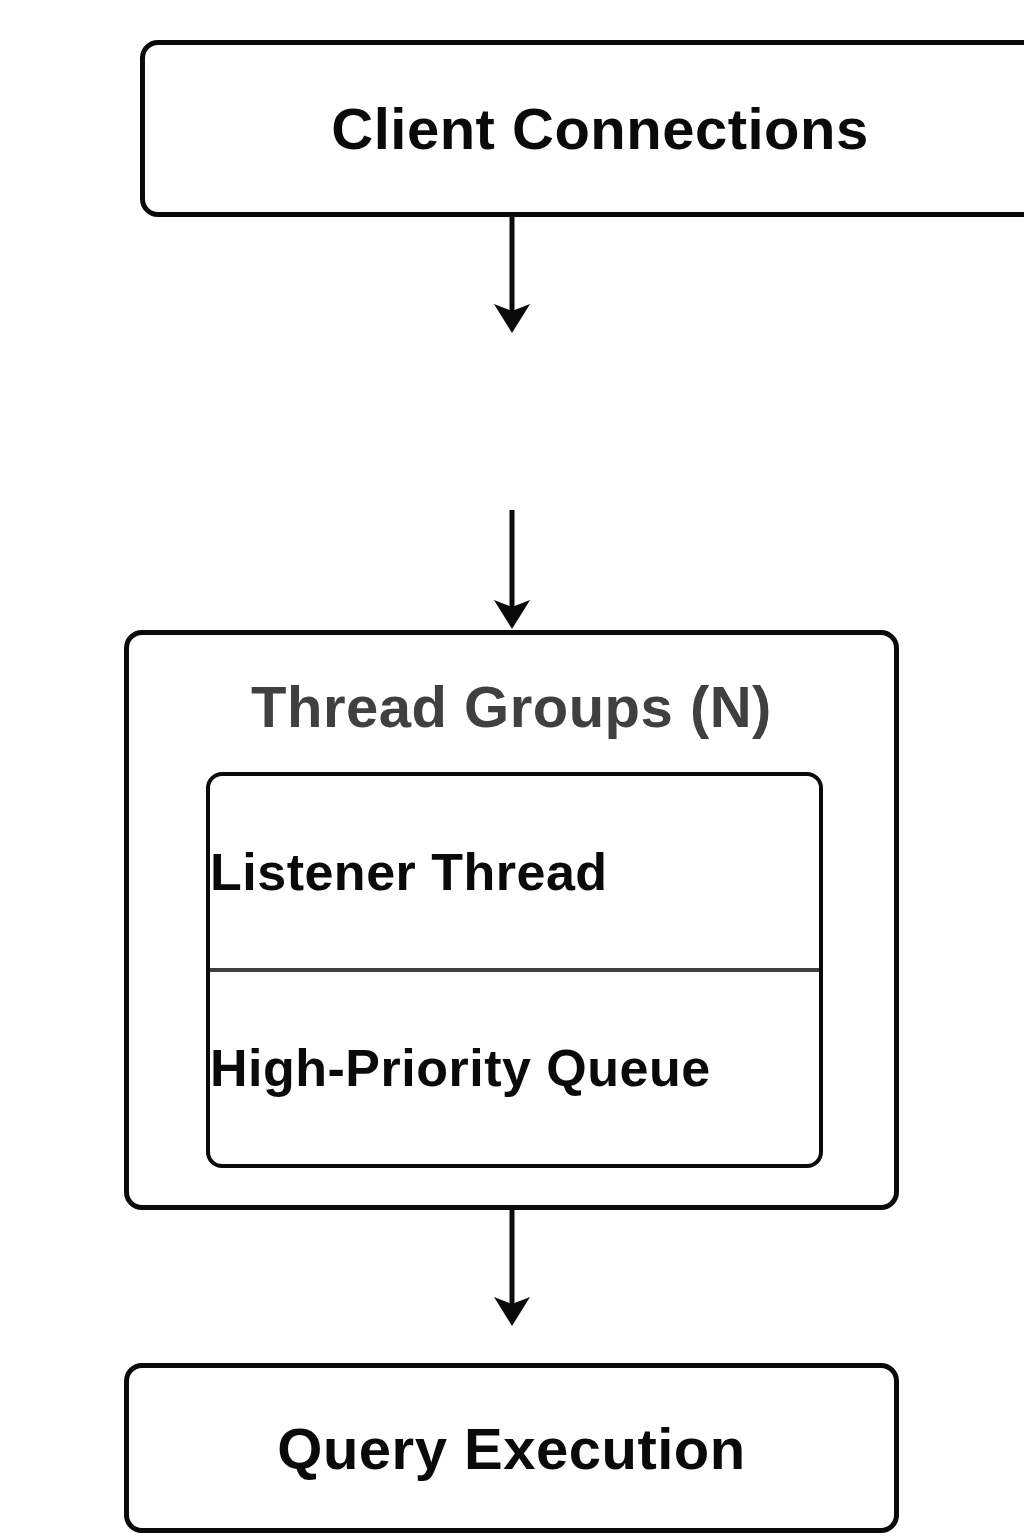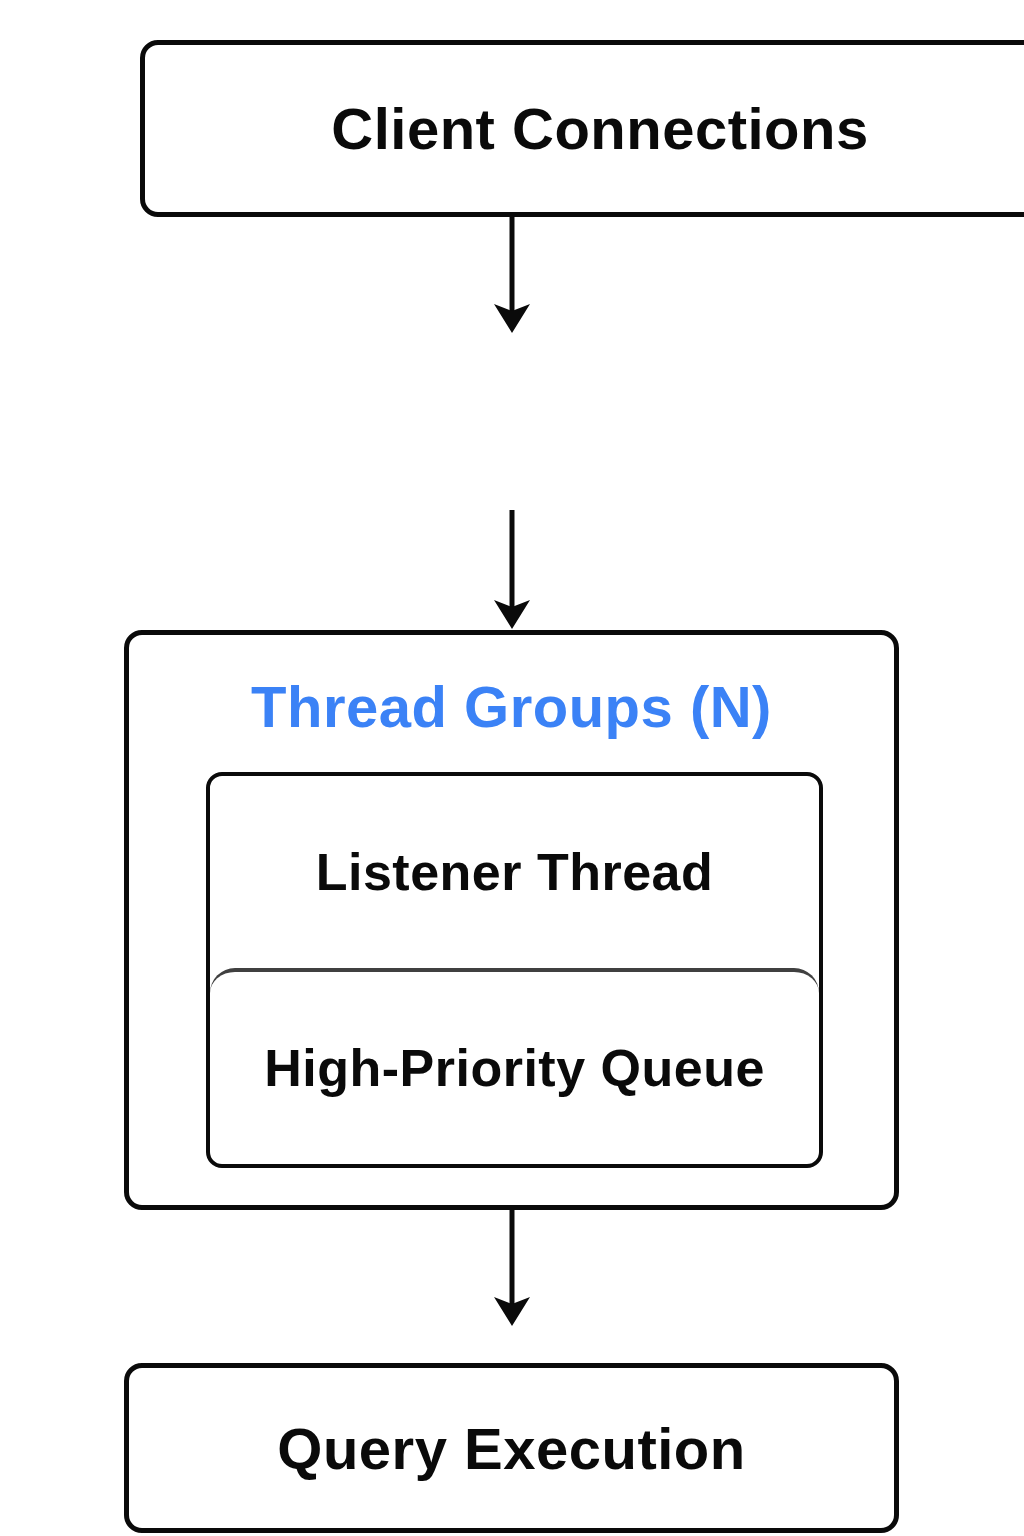--- a/index.html
+++ b/index.html
@@ -41,41 +41,40 @@
     left: 124px; top: 630px;
     width: 775px; height: 580px;
     display: block;
   }
   .group-title {
     position: absolute;
     top: 38px; left: 0; right: 0;
     text-align: center;
     font-size: 58px;
     font-weight: 600;
-    color: #3b82f6;
+    color: #404040;
     white-space: nowrap;
     letter-spacing: 0.5px;
   }
   .inner-stack {
     position: absolute;
     left: 77px; top: 137px;
     width: 617px; height: 396px;
     background: #ffffff;
     border: 4px solid #0a0a0a;
     border-radius: 16px;
     display: flex;
     flex-direction: column;
     overflow: hidden;
   }
   .inner-row {
     flex: 1 1 0;
     display: flex;
     align-items: center;
-    justify-content: center;
-    border-radius: 25px;
+    justify-content: flex-start;
   }
   .inner-row + .inner-row { border-top: 4px solid #404040; }
   .inner-label {
     font-size: 52px;
     font-weight: 600;
     color: #0a0a0a;
     white-space: nowrap;
     letter-spacing: 0.5px;
   }
   .arrow {

